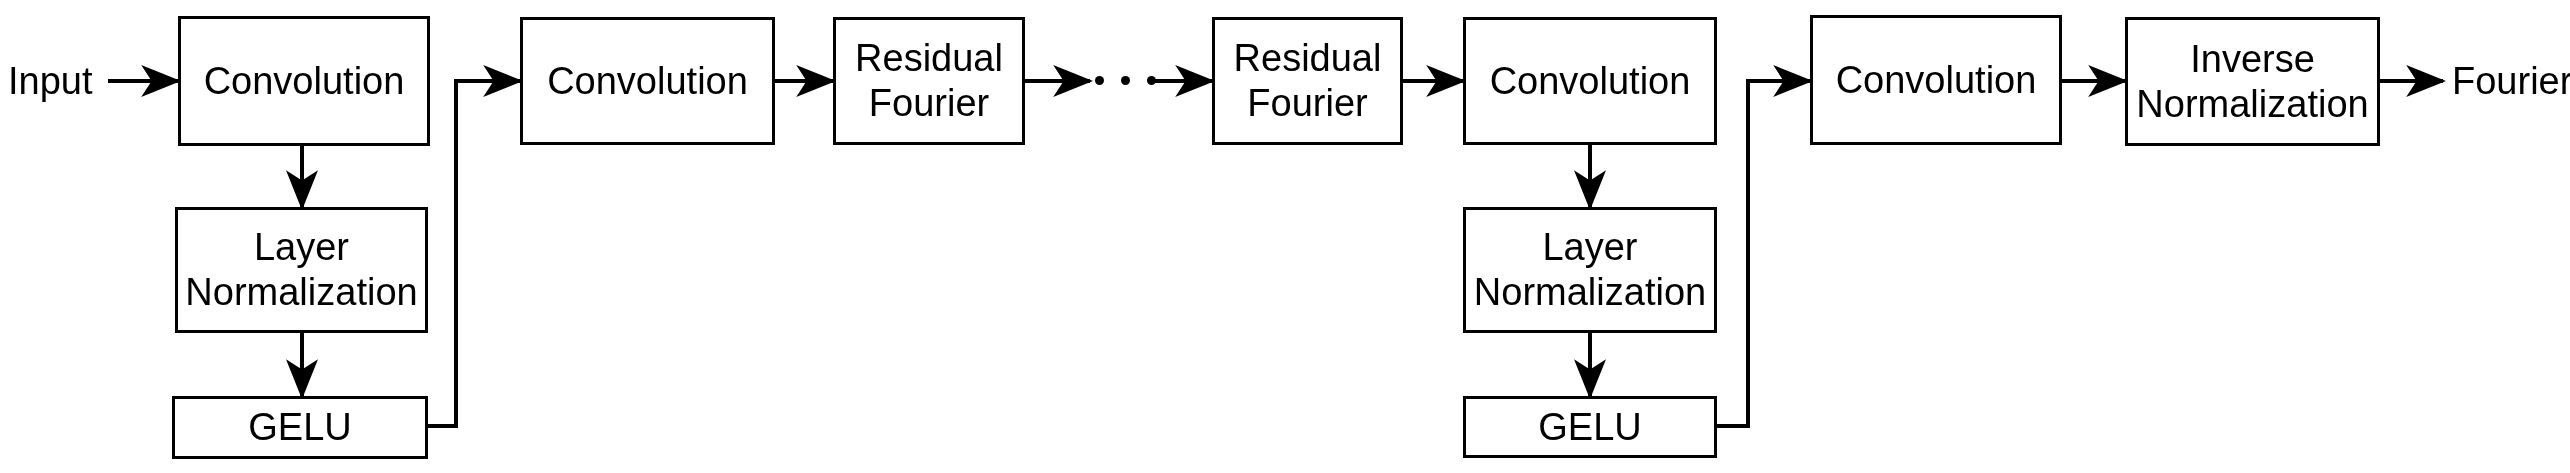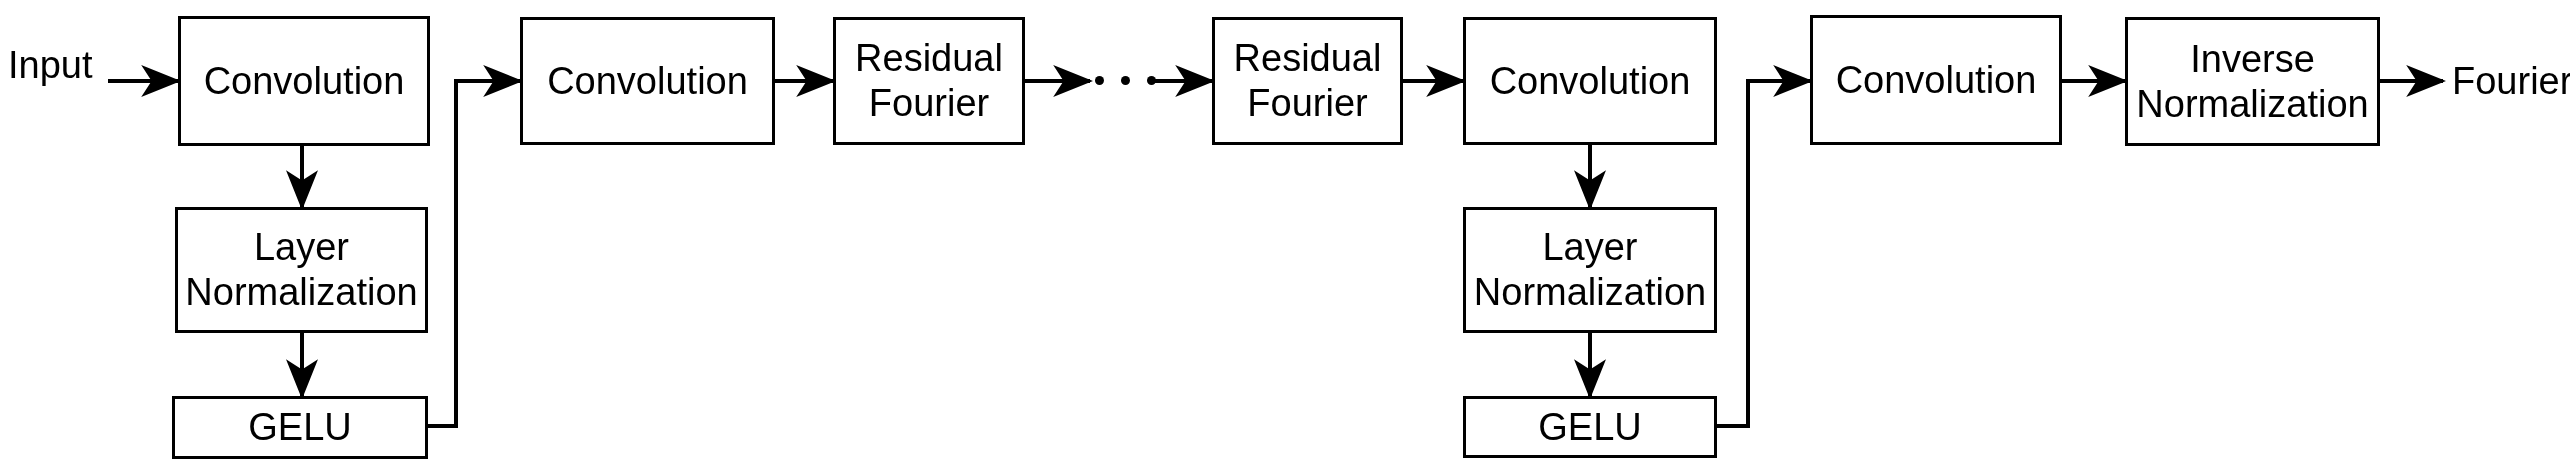--- a/index.html
+++ b/index.html
@@ -96,21 +96,21 @@
       <line x1="1590" y1="333" x2="1590" y2="396" marker-end="url(#arrowhead)"></line>
 
       <path d="M1717,426 L1748,426 L1748,81 L1810,81" marker-end="url(#arrowhead)"></path>
 
       <line x1="2062" y1="81" x2="2125" y2="81" marker-end="url(#arrowhead)"></line>
 
       <line x1="2380" y1="81" x2="2443" y2="81" marker-end="url(#arrowhead)"></line>
     </g>
   </svg>
 
-  <div class="edge-label" style="left:8px; top:44px;">Input</div>
+  <div class="edge-label" style="left:8px; top:60px;">Input</div>
   <div class="edge-label" style="left:2452px; top:60px;">Fourier</div>
 
   <div class="node-box" style="left:178px; top:16px; width:252px; height:130px;">
     <span class="node-label">Convolution</span>
   </div>
 
   <div class="node-box" style="left:175px; top:207px; width:253px; height:126px;">
     <span class="node-label">Layer
 Normalization</span>
   </div>

